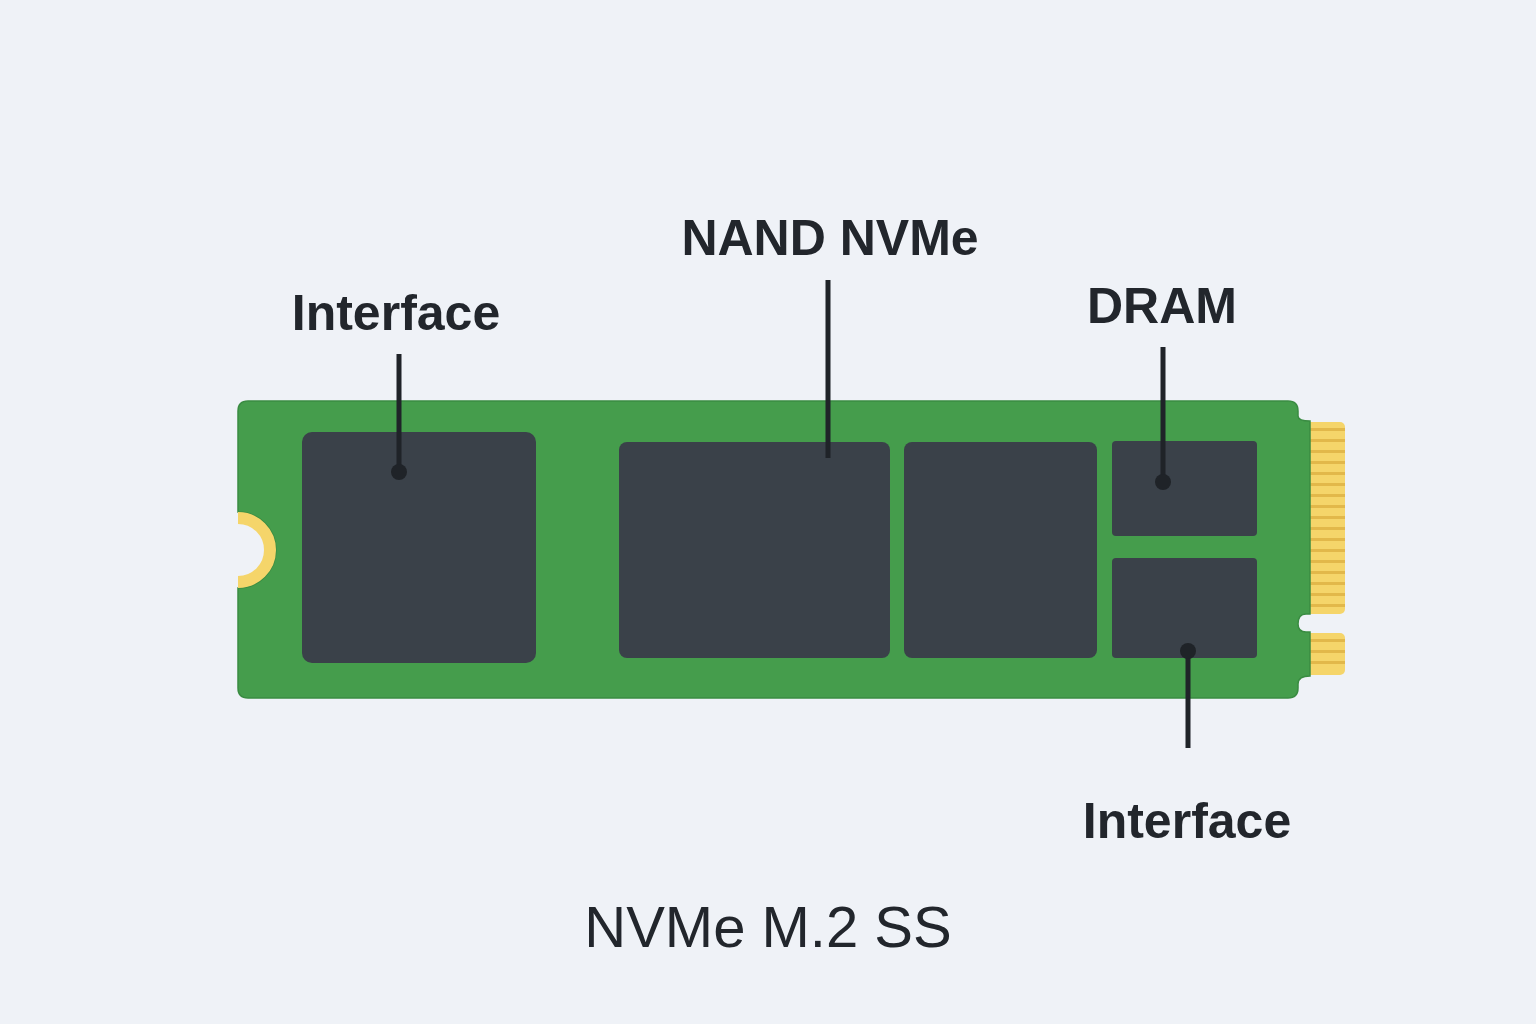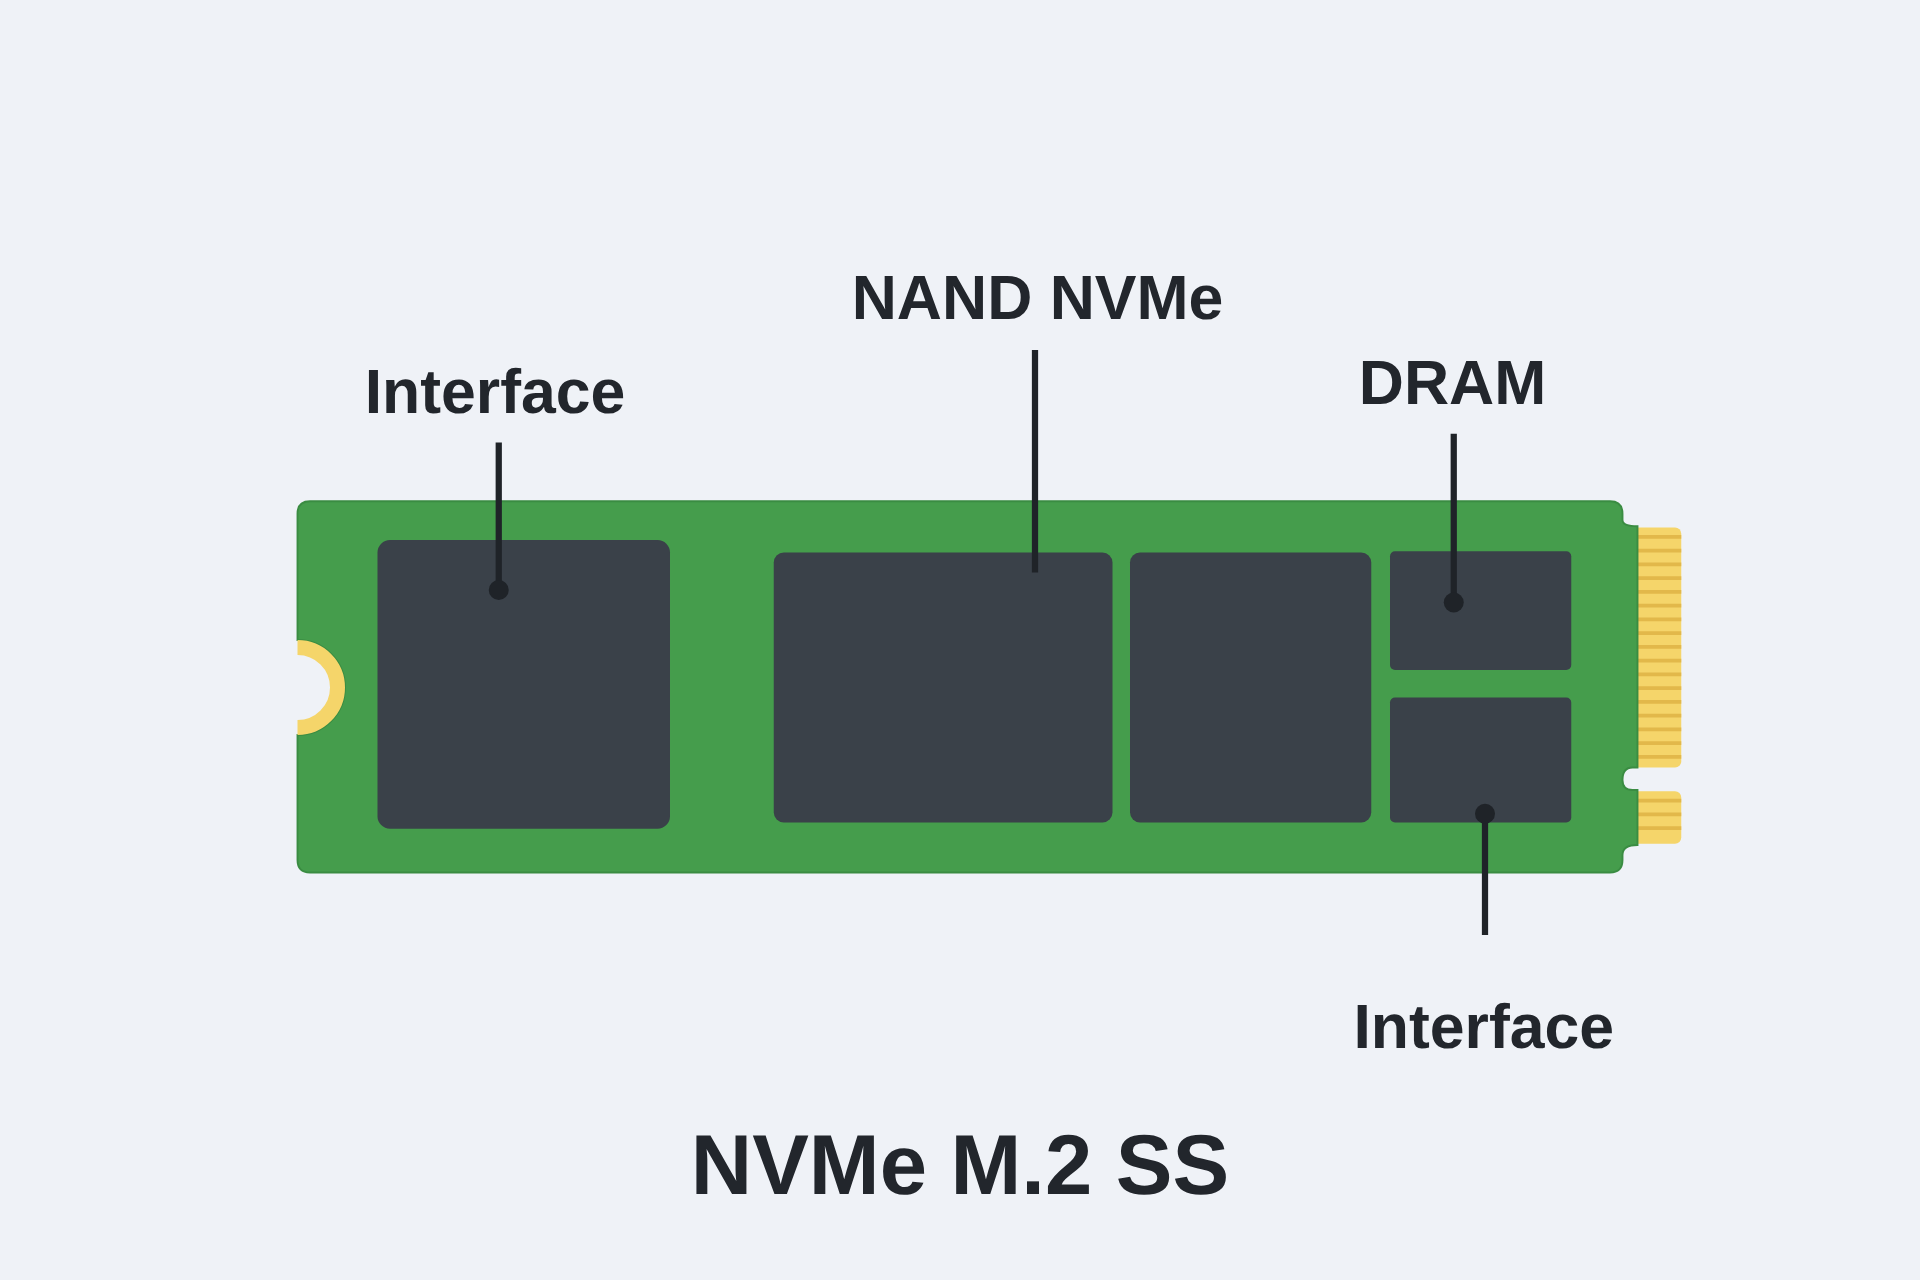--- a/index.html
+++ b/index.html
@@ -1,20 +1,20 @@
 <!DOCTYPE html>
 <html><head>
 <meta charset="utf-8">
 <style>
   html, body { margin: 0; padding: 0; }
   body { width: 1536px; height: 1024px; background: #eff2f7; position: relative; overflow: hidden;
          font-family: "Liberation Sans", sans-serif; }
   svg { position: absolute; left: 0; top: 0; }
   .label { position: absolute; color: #22262c; font-weight: 700; font-size: 50px; line-height: 1; white-space: nowrap; transform: translateX(-50%); }
-  .title { position: absolute; color: #22262c; font-weight: 700; font-size: 68px; line-height: 1; left: 768px; top: 898px; transform: translateX(-50%); white-space: nowrap; }
+  .title { position: absolute; color: #22262c; font-weight: 400; font-size: 58px; line-height: 1; left: 768px; top: 898px; transform: translateX(-50%); white-space: nowrap; }
 </style>
 </head>
 <body>
 
 <svg width="1536" height="1024" viewBox="0 0 1536 1024">
 
   <g>
     <rect x="1305" y="422" width="40" height="192" rx="5" fill="#f5d56a"></rect>
     <rect x="1305" y="633" width="40" height="42" rx="5" fill="#f5d56a"></rect>
     <g id="stripes">

